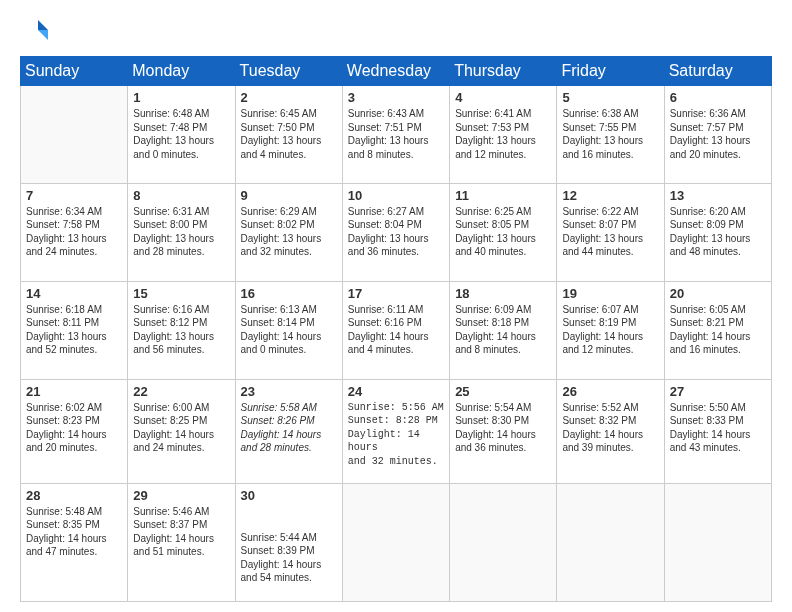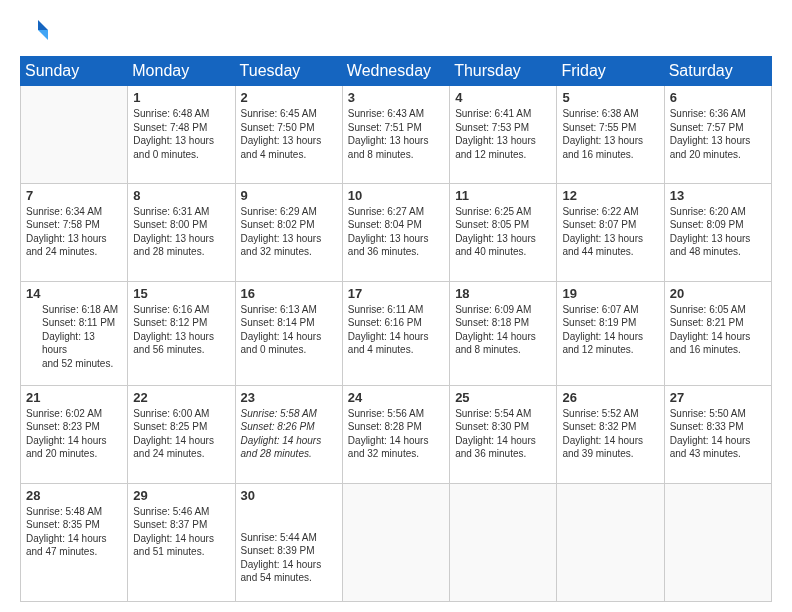--- a/index.html
+++ b/index.html
@@ -225,21 +225,21 @@
             <div class="day-num">13</div>
             <div class="cell-info" style="white-space: pre-line;">Sunrise: 6:20 AM
 Sunset: 8:09 PM
 Daylight: 13 hours
 and 48 minutes.</div>
           </td>
         </tr>
         <tr>
           <td>
             <div class="day-num">14</div>
-            <div class="cell-info" style="white-space: pre-line; margin-left: 16px;">Sunrise: 6:18 AM
+            <div class="cell-info" style="white-space: pre-line;">Sunrise: 6:18 AM
 Sunset: 8:11 PM
 Daylight: 13 hours
 and 52 minutes.</div>
           </td>
           <td>
             <div class="day-num">15</div>
             <div class="cell-info" style="white-space: pre-line;">Sunrise: 6:16 AM
 Sunset: 8:12 PM
 Daylight: 13 hours
 and 56 minutes.</div>
@@ -297,21 +297,21 @@
           </td>
           <td>
             <div class="day-num">23</div>
             <div class="cell-info" style="white-space: pre-line; font-style: italic;">Sunrise: 5:58 AM
 Sunset: 8:26 PM
 Daylight: 14 hours
 and 28 minutes.</div>
           </td>
           <td>
             <div class="day-num">24</div>
-            <div class="cell-info" style="white-space: pre-line;">Sunrise: 5:56 AM
+            <div class="cell-info" style="white-space: pre-line; font-family: Liberation Mono, monospace;">Sunrise: 5:56 AM
 Sunset: 8:28 PM
 Daylight: 14 hours
 and 32 minutes.</div>
           </td>
           <td>
             <div class="day-num">25</div>
             <div class="cell-info" style="white-space: pre-line;">Sunrise: 5:54 AM
 Sunset: 8:30 PM
 Daylight: 14 hours
 and 36 minutes.</div>

